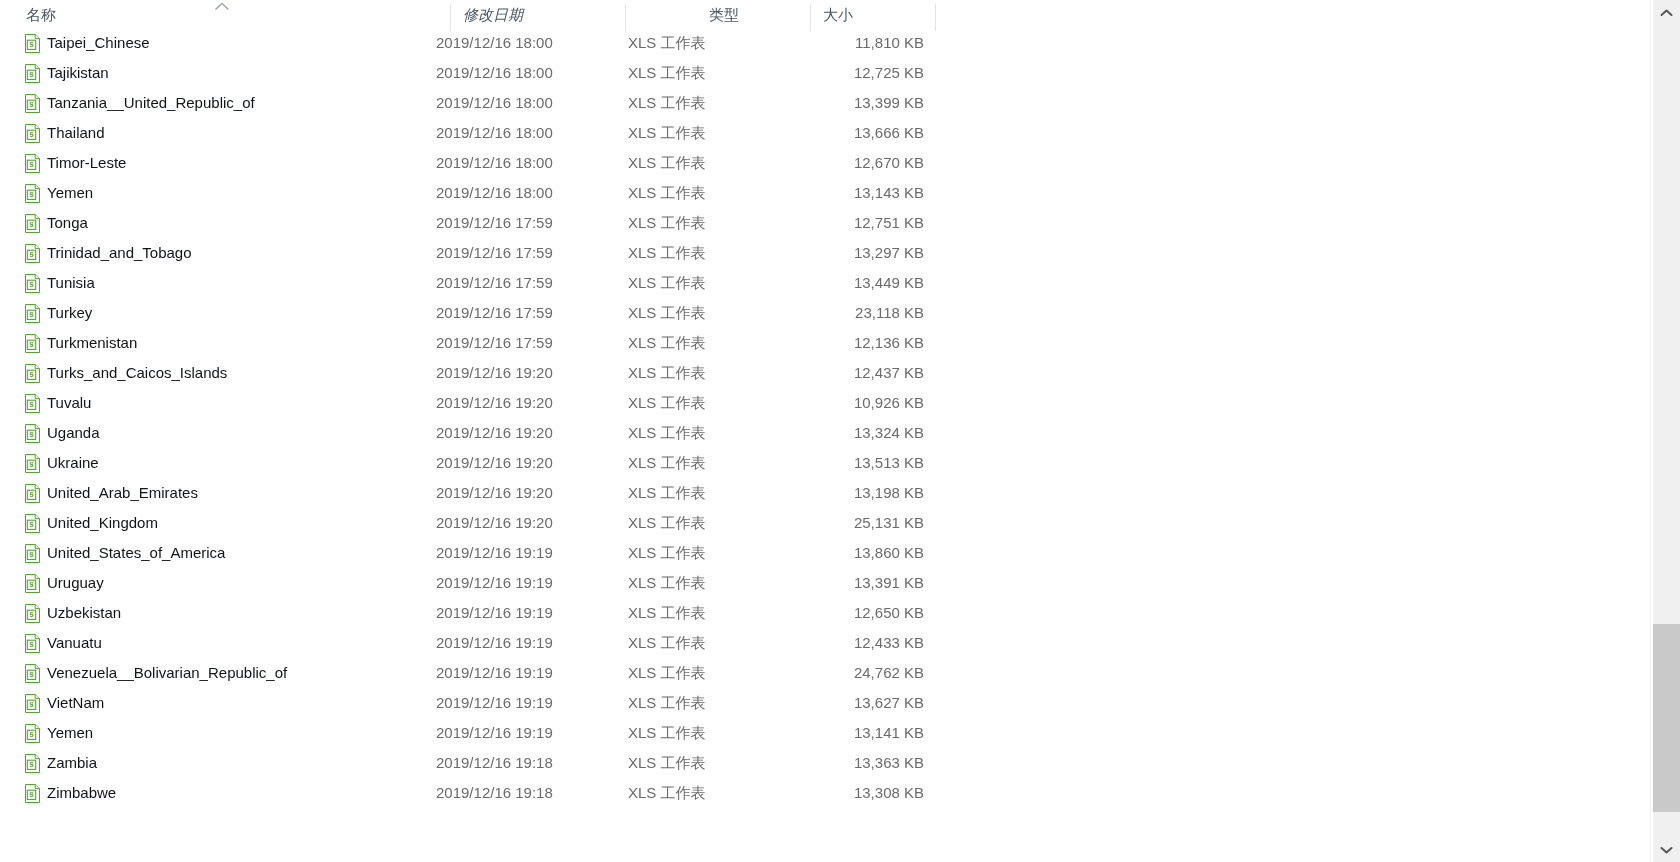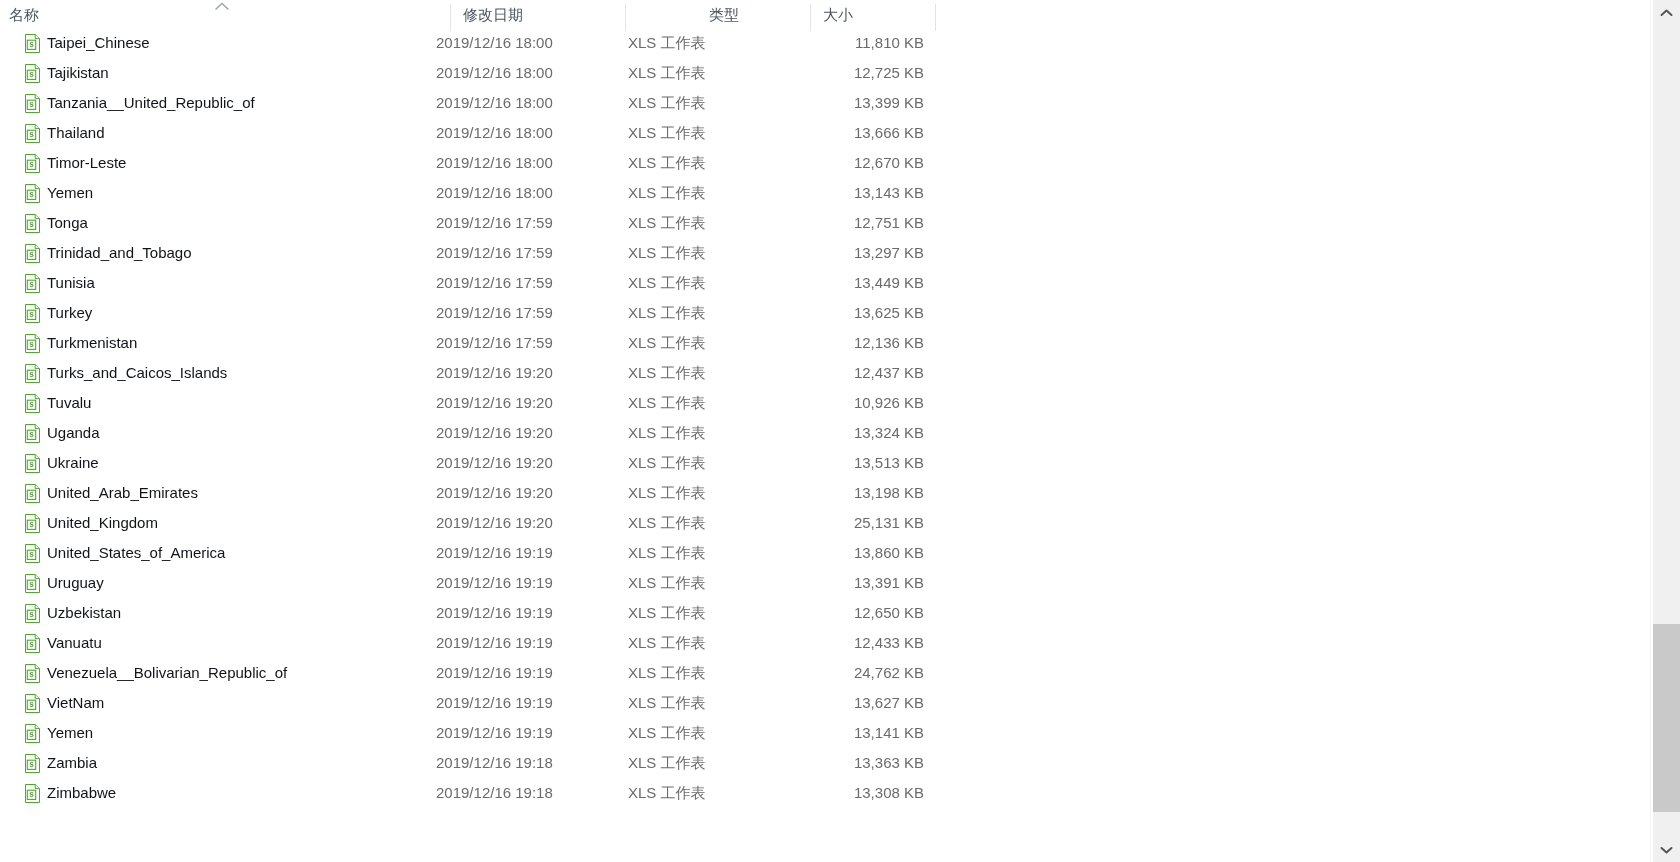--- a/index.html
+++ b/index.html
@@ -180,31 +180,31 @@
 </head>
 <body>
 
 <div id="explorer">
 
   <div class="content-pane">
 
     <div class="col-header">
 
       <div class="hcell" style="left:0px;width:450px;">
-        <span class="htext" style="padding-left:9px;">名称</span>
+        <span class="htext" style="padding-left:26px;">名称</span>
       </div>
 
       <svg class="sort-caret" viewBox="0 0 16 10">
         <path d="M2 8 L8 2.5 L14 8" fill="none" stroke="#9aa3ab" stroke-width="1.3" stroke-linecap="square"></path>
       </svg>
 
       <div class="hsep" style="left:450px;"></div>
 
       <div class="hcell" style="left:451px;width:174px;">
-        <span class="htext" style="padding-left:12px;">修改日期</span>
+        <span class="htext" style="padding-left:12px;font-style:italic;">修改日期</span>
       </div>
 
       <div class="hsep" style="left:625px;"></div>
 
       <div class="hcell" style="left:626px;width:184px;text-align:center;">
         <span class="htext" style="padding-left:12px;">类型</span>
       </div>
 
       <div class="hsep" style="left:810px;"></div>
 
@@ -328,21 +328,21 @@
           <div class="row">
             <svg class="file-icon" viewBox="0 0 21 21">
               <path d="M3.5 1.5 H13.2 L17.5 5.6 V19.5 H3.5 Z" fill="#ffffff" stroke="#4ea72e" stroke-width="1"></path>
               <path d="M13.2 1.5 L13.2 5.6 L17.5 5.6" fill="#eef7ea" stroke="#4ea72e" stroke-width="1"></path>
               <rect x="5.3" y="7.2" width="8.4" height="9.2" fill="#ffffff" stroke="#4ea72e" stroke-width="1.1"></rect>
               <text x="9.5" y="14.4" font-family="Liberation Sans, sans-serif" font-size="8.2" font-weight="bold" fill="#4ea72e" text-anchor="middle">s</text>
             </svg>
             <div class="cell cell-name">Turkey</div>
             <div class="cell cell-date">2019/12/16 17:59</div>
             <div class="cell cell-type">XLS 工作表</div>
-            <div class="cell cell-size">13,625 KB</div>
+            <div class="cell cell-size">23,118 KB</div>
           </div>
           <div class="row">
             <svg class="file-icon" viewBox="0 0 21 21">
               <path d="M3.5 1.5 H13.2 L17.5 5.6 V19.5 H3.5 Z" fill="#ffffff" stroke="#4ea72e" stroke-width="1"></path>
               <path d="M13.2 1.5 L13.2 5.6 L17.5 5.6" fill="#eef7ea" stroke="#4ea72e" stroke-width="1"></path>
               <rect x="5.3" y="7.2" width="8.4" height="9.2" fill="#ffffff" stroke="#4ea72e" stroke-width="1.1"></rect>
               <text x="9.5" y="14.4" font-family="Liberation Sans, sans-serif" font-size="8.2" font-weight="bold" fill="#4ea72e" text-anchor="middle">s</text>
             </svg>
             <div class="cell cell-name">Turkmenistan</div>
             <div class="cell cell-date">2019/12/16 17:59</div>

